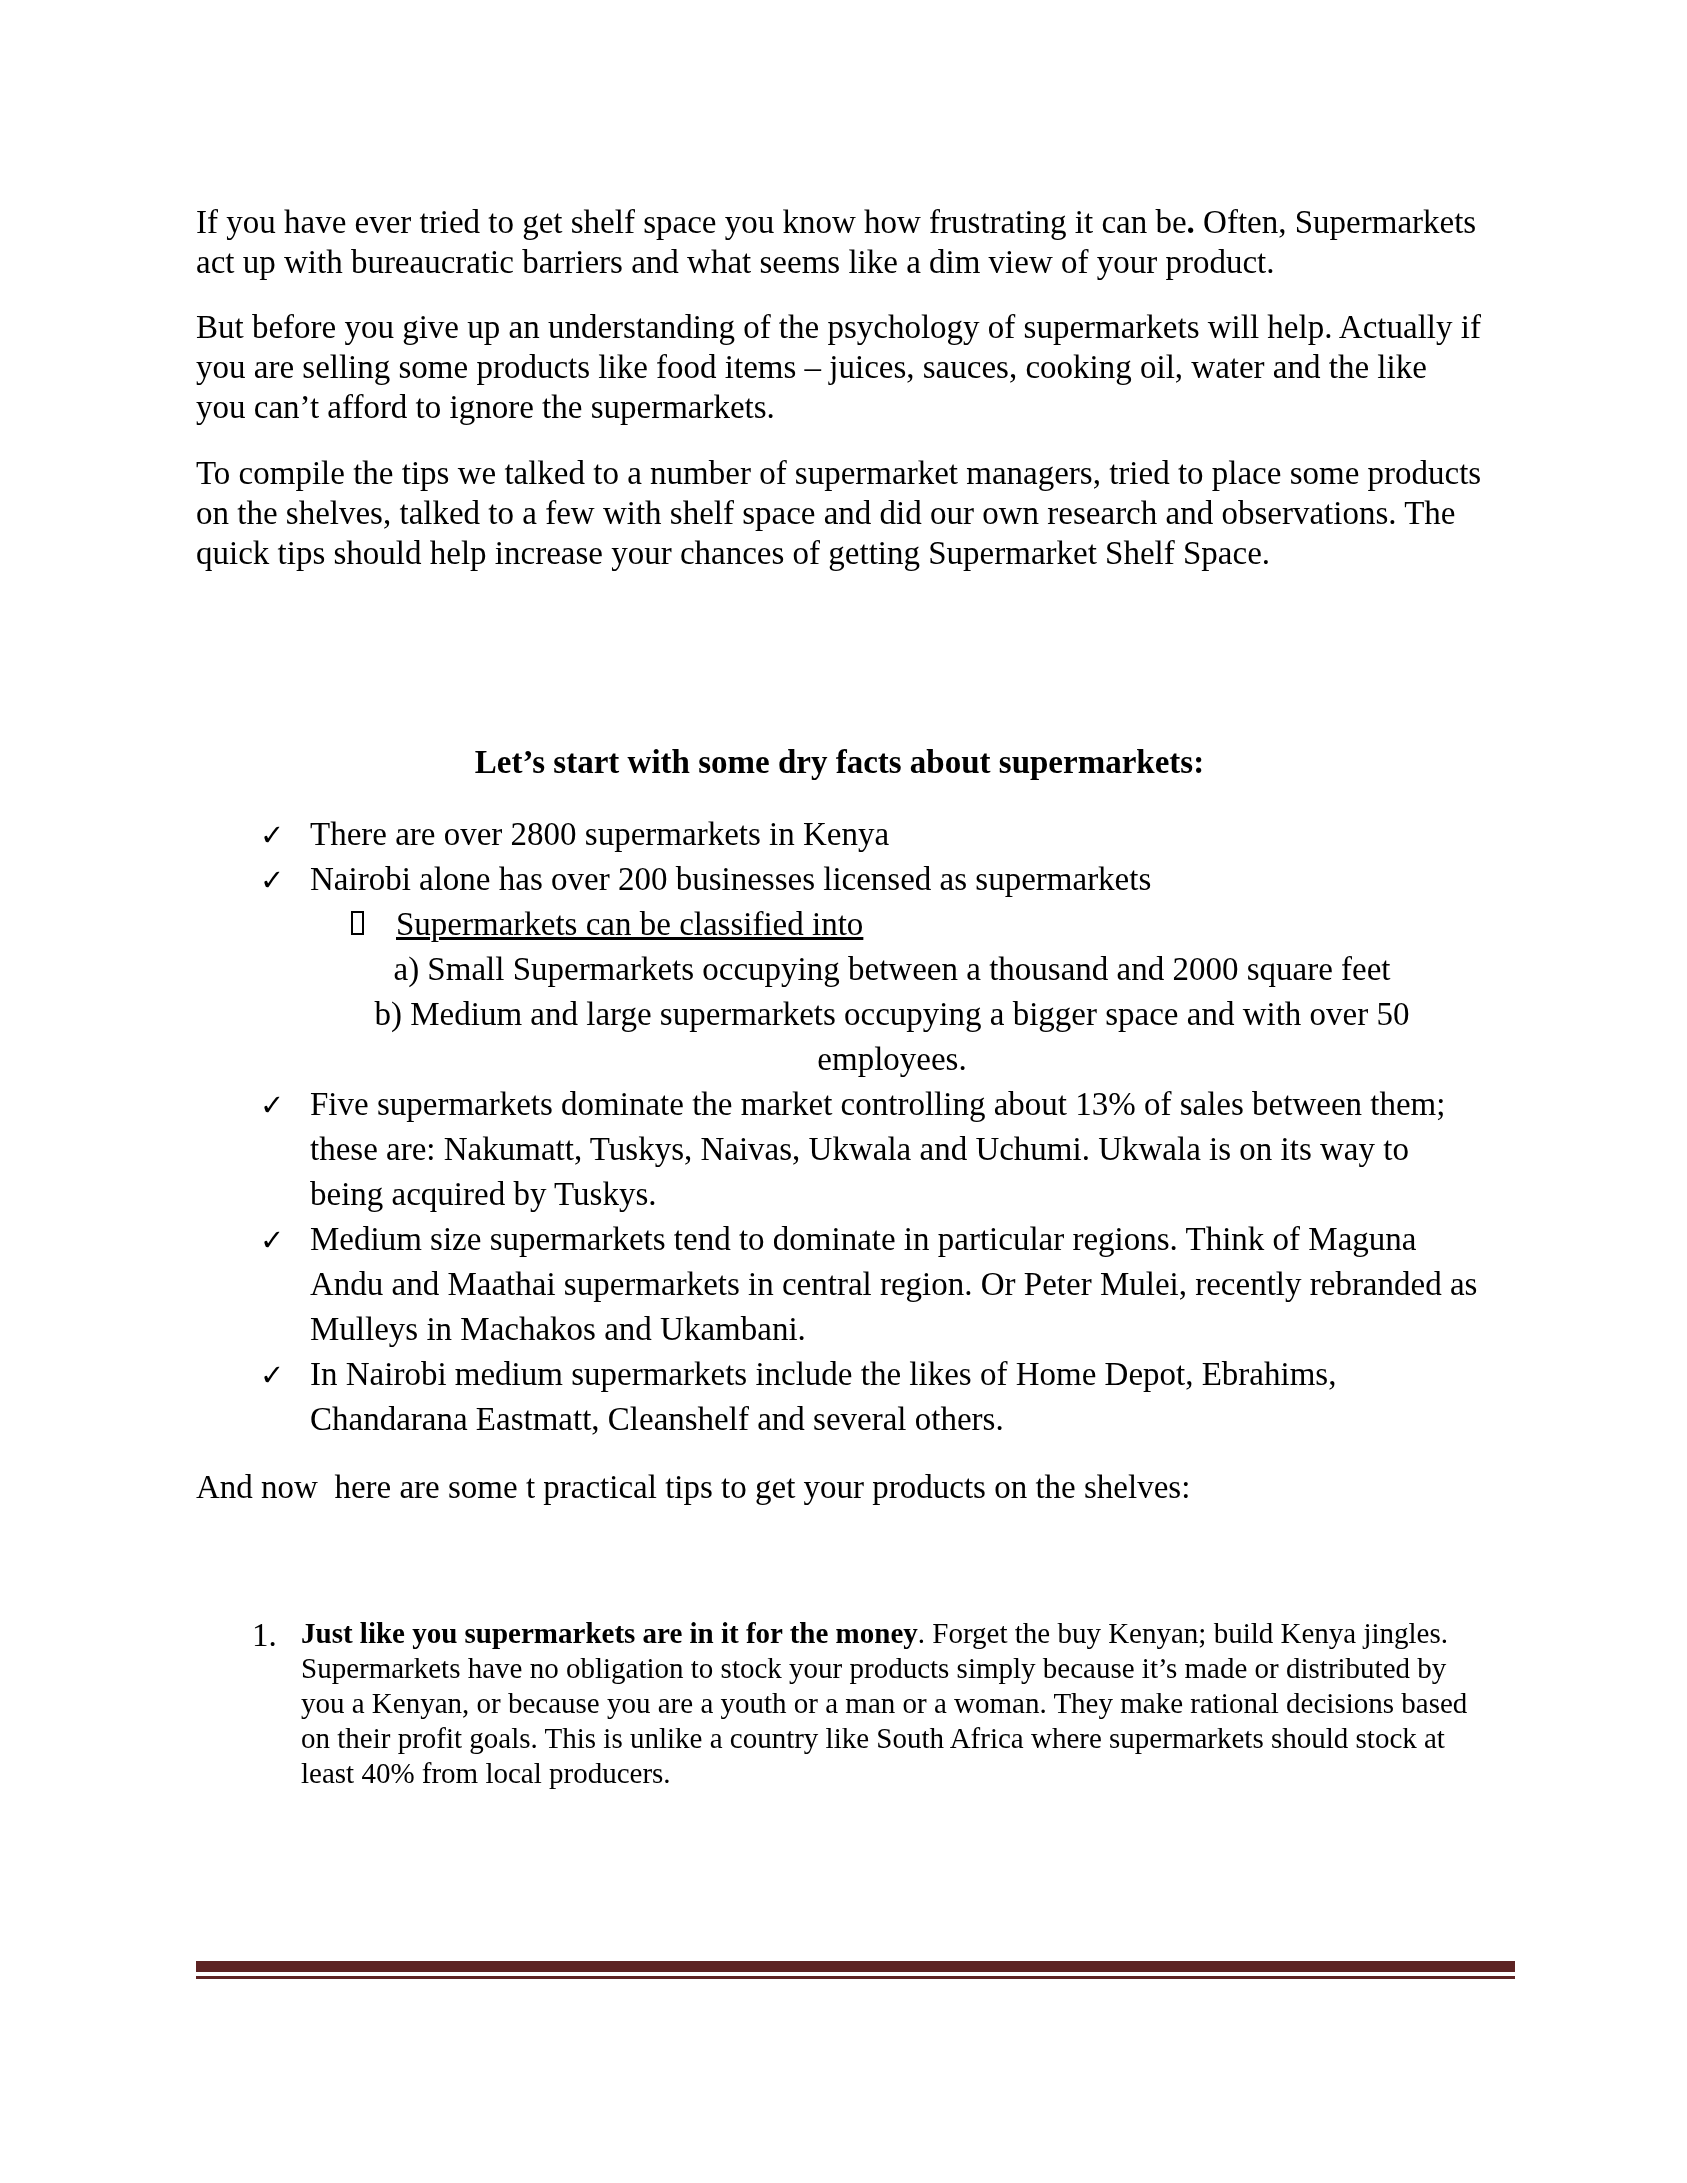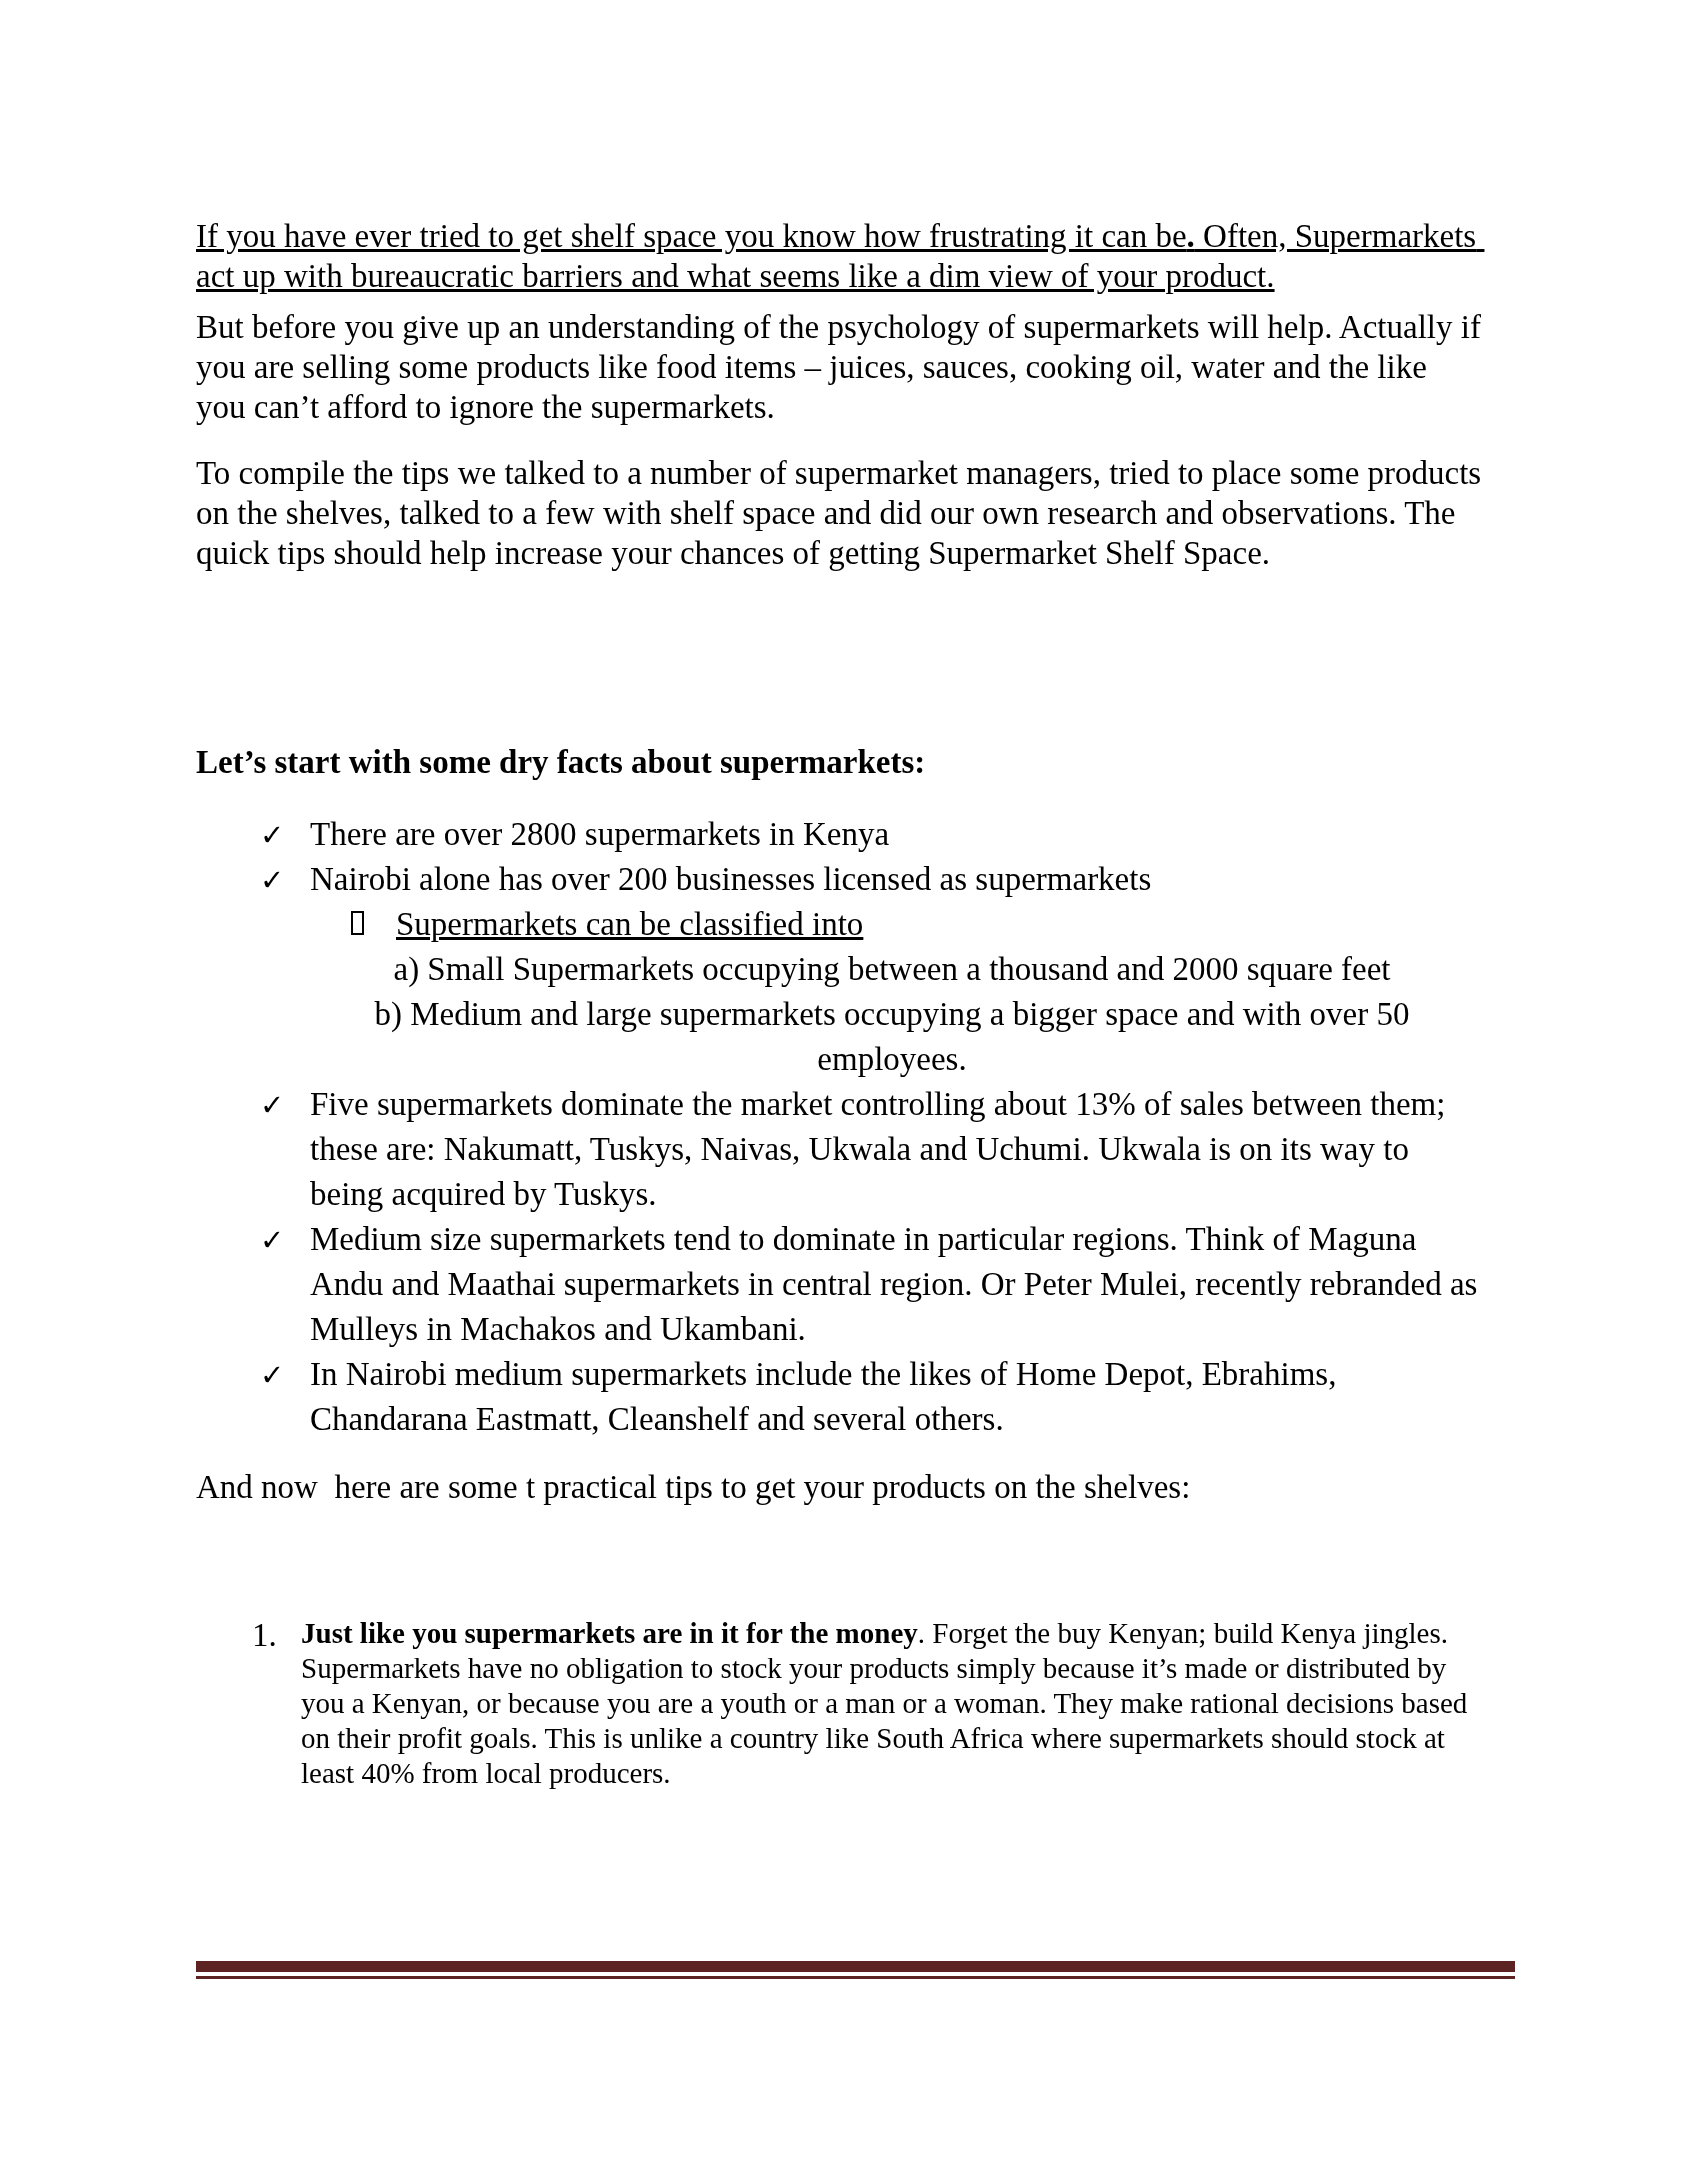--- a/index.html
+++ b/index.html
@@ -16,24 +16,24 @@
   .txt { white-space: pre-wrap; }
   .block {
     position: absolute;
     left: 196px;
     width: 1287px;
     font-size: 33px;
     line-height: 40px;
     margin: 0;
   }
   .b { font-weight: bold; }
-  #p1 { top: 216px; text-decoration: underline; }
+  #p1 { top: 202px; }
   #p2 { top: 307px; }
   #p3 { top: 453px; }
-  #facts-heading { top: 742px; font-weight: bold; }
+  #facts-heading { top: 742px; font-weight: bold; text-align: center; }
   #facts-list { top: 812px; line-height: 45px; }
   .fact-row { position: relative; }
   .fact-check {
     position: absolute; left: 64px; top: 3.3px;
     font-family: "DejaVu Sans", sans-serif;
     font-size: 29px; line-height: 40px;
   }
   .fact-text { display: block; margin-left: 114px; width: 1168px; }
   .square-row { position: relative; height: 45px; text-decoration: underline; }
   .square-box {

